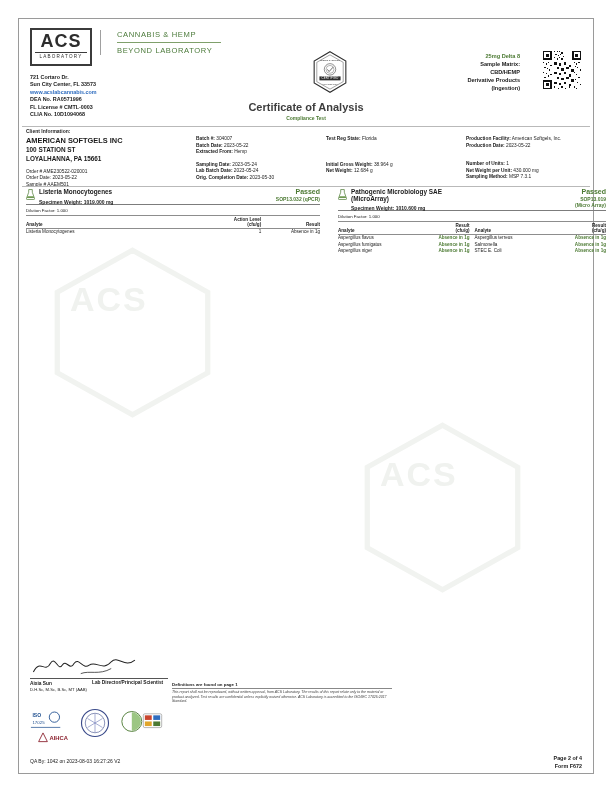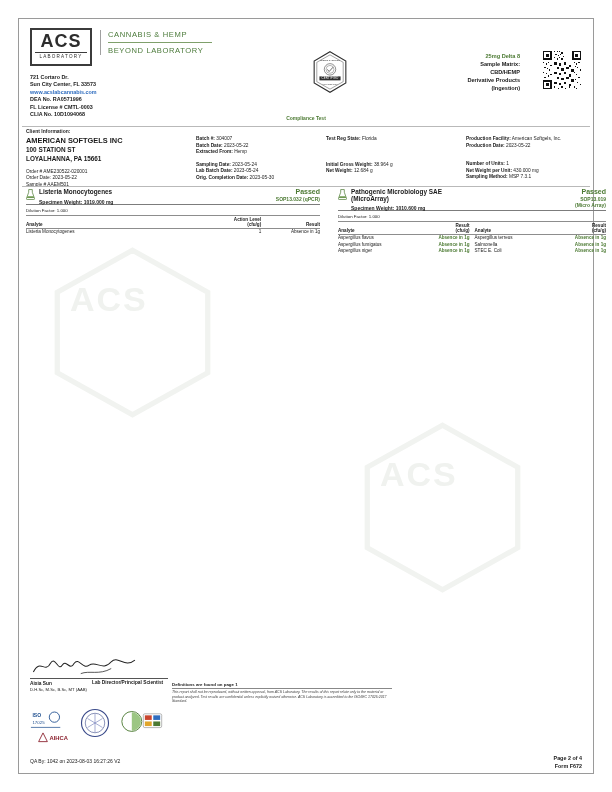--- a/index.html
+++ b/index.html
@@ -52,21 +52,21 @@
     line-height:22px; color:#2d2d2d;
     font-family:"Liberation Sans", sans-serif;
   }
   .acs-logo .sub {
     font-size:4.6px; letter-spacing:1.2px; color:#2d2d2d;
     border-top:1.5px solid #3b3b3b; padding-top:1px; margin:0 3px;
   }
   .brandbar {
     position:absolute; left:70px; top:2px;
     border-left:1px solid #a0a0a0;
-    padding-left:7px;
+    padding-left:16px;
     color:#4b7a3a;
   }
   .brandbar .l1 { font-size:7.6px; letter-spacing:0.6px; }
   .brandbar .l2 { font-size:7.6px; letter-spacing:0.6px; margin-top:3px; }
   .brandbar .rule { border-top:1px solid #7fa06b; margin-top:3px; width:104px;}
   .addr { position:absolute; left:0; top:46px; font-size:5.4px; line-height:7.4px; font-weight:bold;}
   .addr .link { color:#2f6dbf; }
   .certbadge {
     position:absolute; left:278px; top:22px;
     width:44px; height:44px;
@@ -272,20 +272,21 @@
           <rect x="28" y="31" width="1" height="1"></rect>
           <rect x="10" y="30" width="1" height="1"></rect>
           <rect x="13" y="31" width="1" height="1"></rect>
         <rect x="16" y="30" width="1" height="1"></rect>
           <rect x="19" y="31" width="1" height="1"></rect>
           <rect x="22" y="30" width="1" height="1"></rect>
       </g>
     </svg>
   </div>
 
+  <div class="coa-title">Certificate of Analysis</div>
   <div class="coa-sub">Compliance Test</div>
   <div class="hrule" style="top:126px;"></div>
 
   <div class="info">
     <div class="label">Client Information:</div>
 
     <div class="client">
       <div class="name">AMERICAN SOFTGELS INC</div>
       <div class="l">100 STATION ST</div>
       <div class="l">LOYALHANNA, PA 15661</div>

